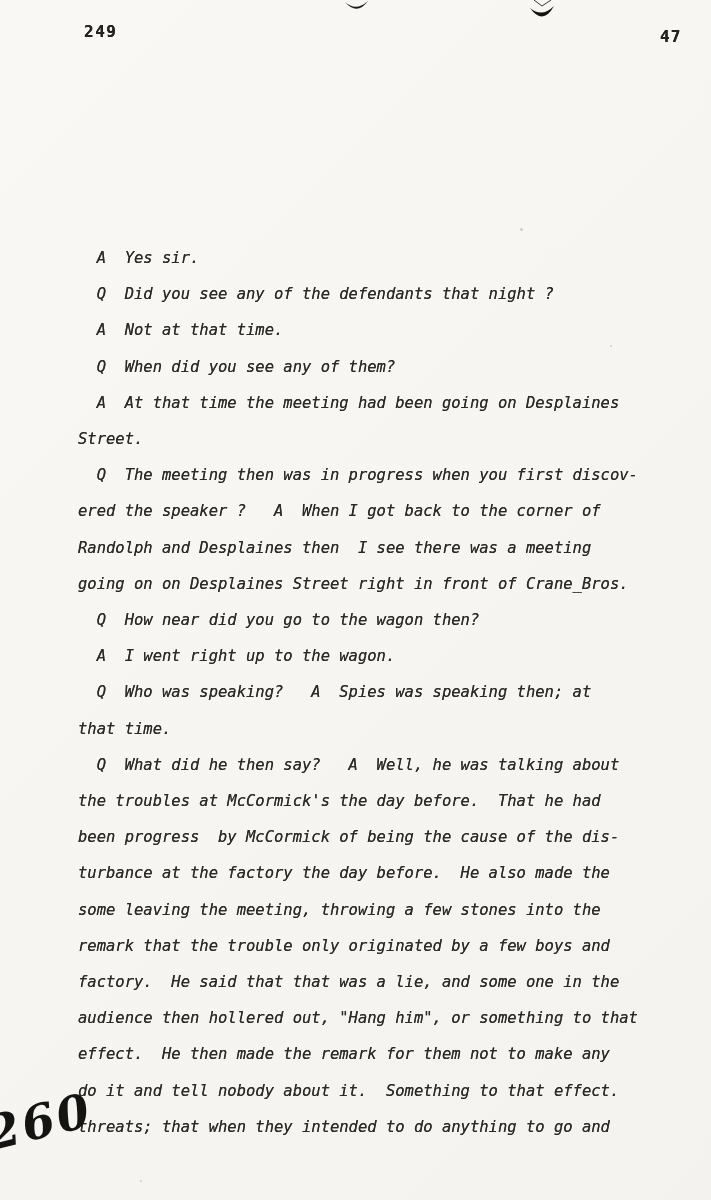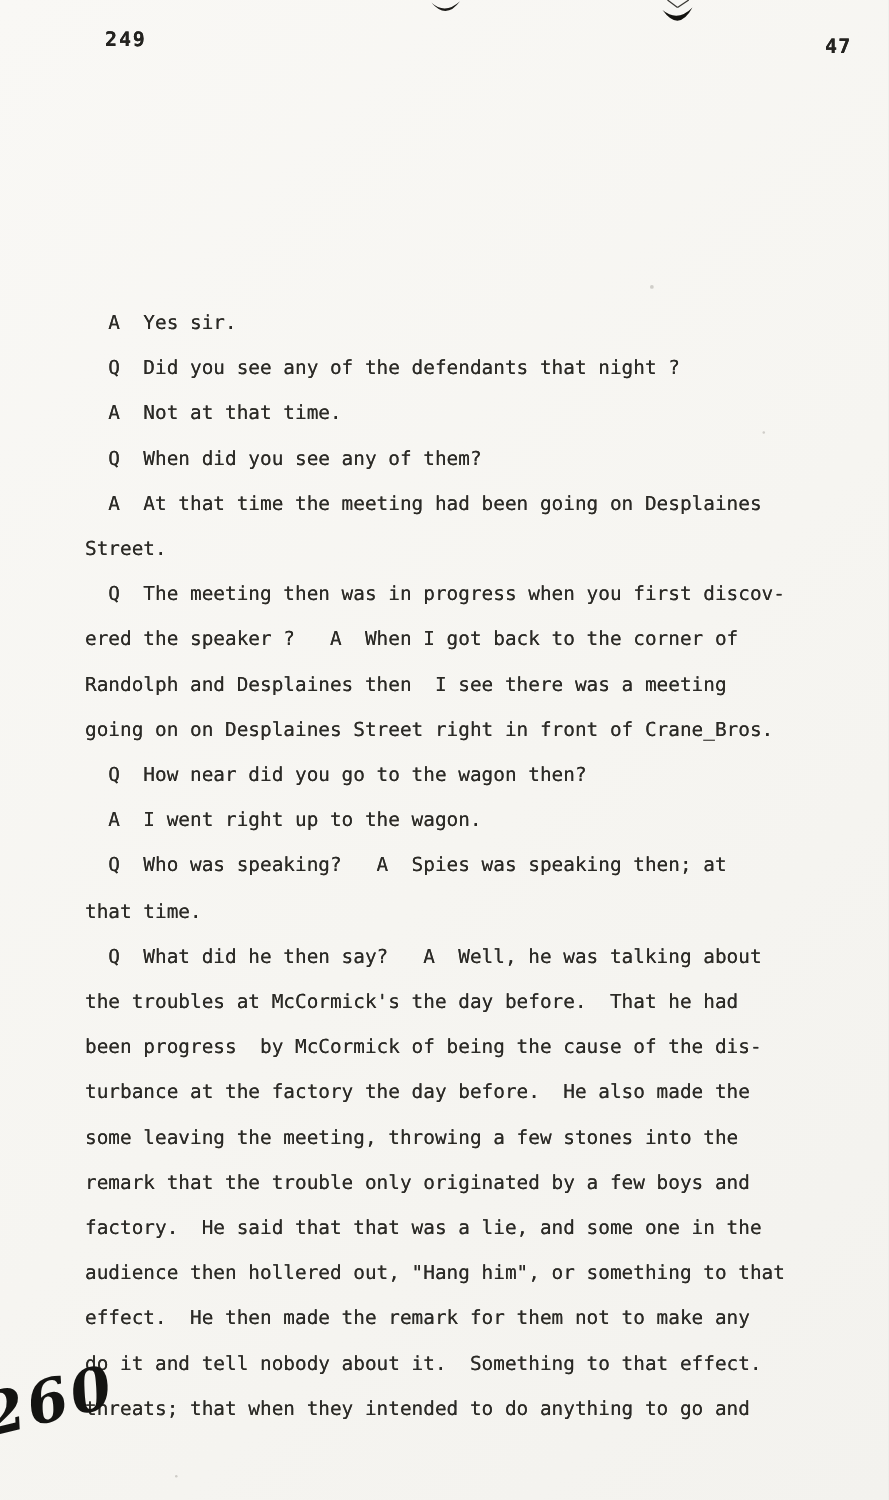--- a/index.html
+++ b/index.html
@@ -16,23 +16,24 @@
     position: absolute;
     font-size: 16px;
     font-weight: bold;
     color: #242320;
     text-shadow: 0 0 0.5px #242320;
   }
   .page-num.left  { left: 84px;  top: 22px; letter-spacing: 1.5px; }
   .page-num.right { left: 612px; top: 27px; letter-spacing: 1px; margin-left: 48px; }
   .transcript {
     position: absolute;
-    left: 68px;
+    left: 78px;
     top: 240px;
     width: 580px;
+    font-style: italic;
   }
   .line {
     white-space: pre;
     font-size: 15.5px;
     line-height: 36.2px;
     text-shadow: 0 0 0.45px rgba(35, 33, 28, 0.85);
   }
   .handwritten {
     position: absolute;
     left: -14px;

